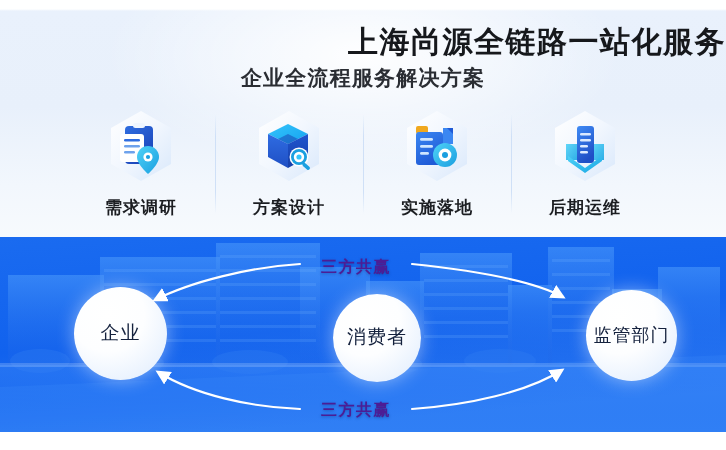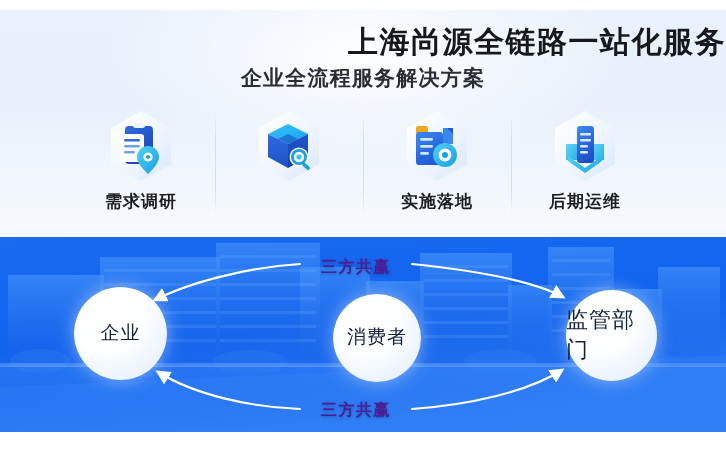--- a/index.html
+++ b/index.html
@@ -43,41 +43,41 @@
     position:relative;width:148px;height:120px;
     display:flex;flex-direction:column;align-items:center;
   }
   .feature + .feature::before{
     content:"";position:absolute;left:0;top:6px;width:1px;height:100px;
     background:linear-gradient(180deg,rgba(203,221,246,0) 0%,#cfe0f7 22%,#cfe0f7 78%,rgba(203,221,246,0) 100%);
   }
   .hex-wrap{position:relative;width:74px;height:76px;}
   .hex-wrap svg{display:block;width:74px;height:76px;}
   .feature-label{
-    margin-top:6px;font-size:17px;font-weight:700;color:#1b1d21;letter-spacing:1px;
+    margin-top:12px;font-size:17px;font-weight:700;color:#1b1d21;letter-spacing:1px;
   }
 
   
   .blue-section{
     position:absolute;left:0;top:237px;width:726px;height:195px;overflow:hidden;
     background:linear-gradient(170deg,#1f6ff0 0%,#1467ef 35%,#1e6ff2 70%,#2f7df5 100%);
   }
   .blue-section .bg-svg{position:absolute;left:0;top:0;width:726px;height:195px;}
   .diagram{position:absolute;left:0;top:0;width:726px;height:195px;}
 
   .node{
     position:absolute;border-radius:50%;
     background:radial-gradient(circle at 36% 30%,#ffffff 0%,#fdfeff 42%,#e9f2fe 78%,#dbeafc 100%);
     box-shadow:0 0 18px rgba(255,255,255,.45);
     display:flex;align-items:center;justify-content:center;
     color:#14213d;font-weight:400;letter-spacing:1px;
   }
   #node-enterprise{left:74px;top:287px;width:93px;height:93px;font-size:19px;}
   #node-consumer{left:333px;top:294px;width:88px;height:88px;font-size:19px;}
-  #node-regulator{left:566px;top:290px;width:91px;height:91px;font-size:22px;}
+  #node-regulator{left:586px;top:290px;width:91px;height:91px;font-size:18px;}
   .node span{position:relative;top:-1px;}
 
   .winwin{
     position:absolute;color:#4c1d95;font-size:16px;font-weight:700;letter-spacing:1.5px;
     text-shadow:0 1px 3px rgba(8,50,120,.45);white-space:nowrap;
   }
   #winwin-top{left:321px;top:257px;}
   #winwin-bottom{left:321px;top:400px;}
 
   .bottom-white{
@@ -156,20 +156,21 @@
             <path d="M36 16 L56 26 L36 36 L16 26 Z" fill="url(#cTop)"></path>
             <path d="M16 26 L36 36 L36 60 L16 49 Z" fill="url(#cLeft)"></path>
             <path d="M56 26 L56 49 L36 60 L36 36 Z" fill="url(#cRight)"></path>
             <path d="M36 36 L46 31 L36 26 L26 31 Z" fill="#1b46b5" opacity=".55"></path>
             <circle cx="47" cy="49" r="9.5" fill="#ffffff"></circle>
             <circle cx="47" cy="49" r="6.6" fill="none" stroke="#1a9fe0" stroke-width="2.8"></circle>
             <circle cx="47" cy="49" r="2.6" fill="#35c4fb"></circle>
             <rect x="52" y="54" width="9" height="3.6" rx="1.8" transform="rotate(42 52 54)" fill="#1a9fe0"></rect>
           </svg>
         </div>
+        <div class="feature-label">方案设计</div>
       </div>
 
       <div class="feature">
         <div class="hex-wrap">
           <svg viewBox="0 0 74 76">
             <defs>
               <linearGradient id="hexg3" x1="0" y1="0" x2="1" y2="1">
                 <stop offset="0%" stop-color="#ffffff"></stop>
                   <stop offset="48%" stop-color="#f2f7fe"></stop>
                 <stop offset="100%" stop-color="#d9e8fb"></stop>

